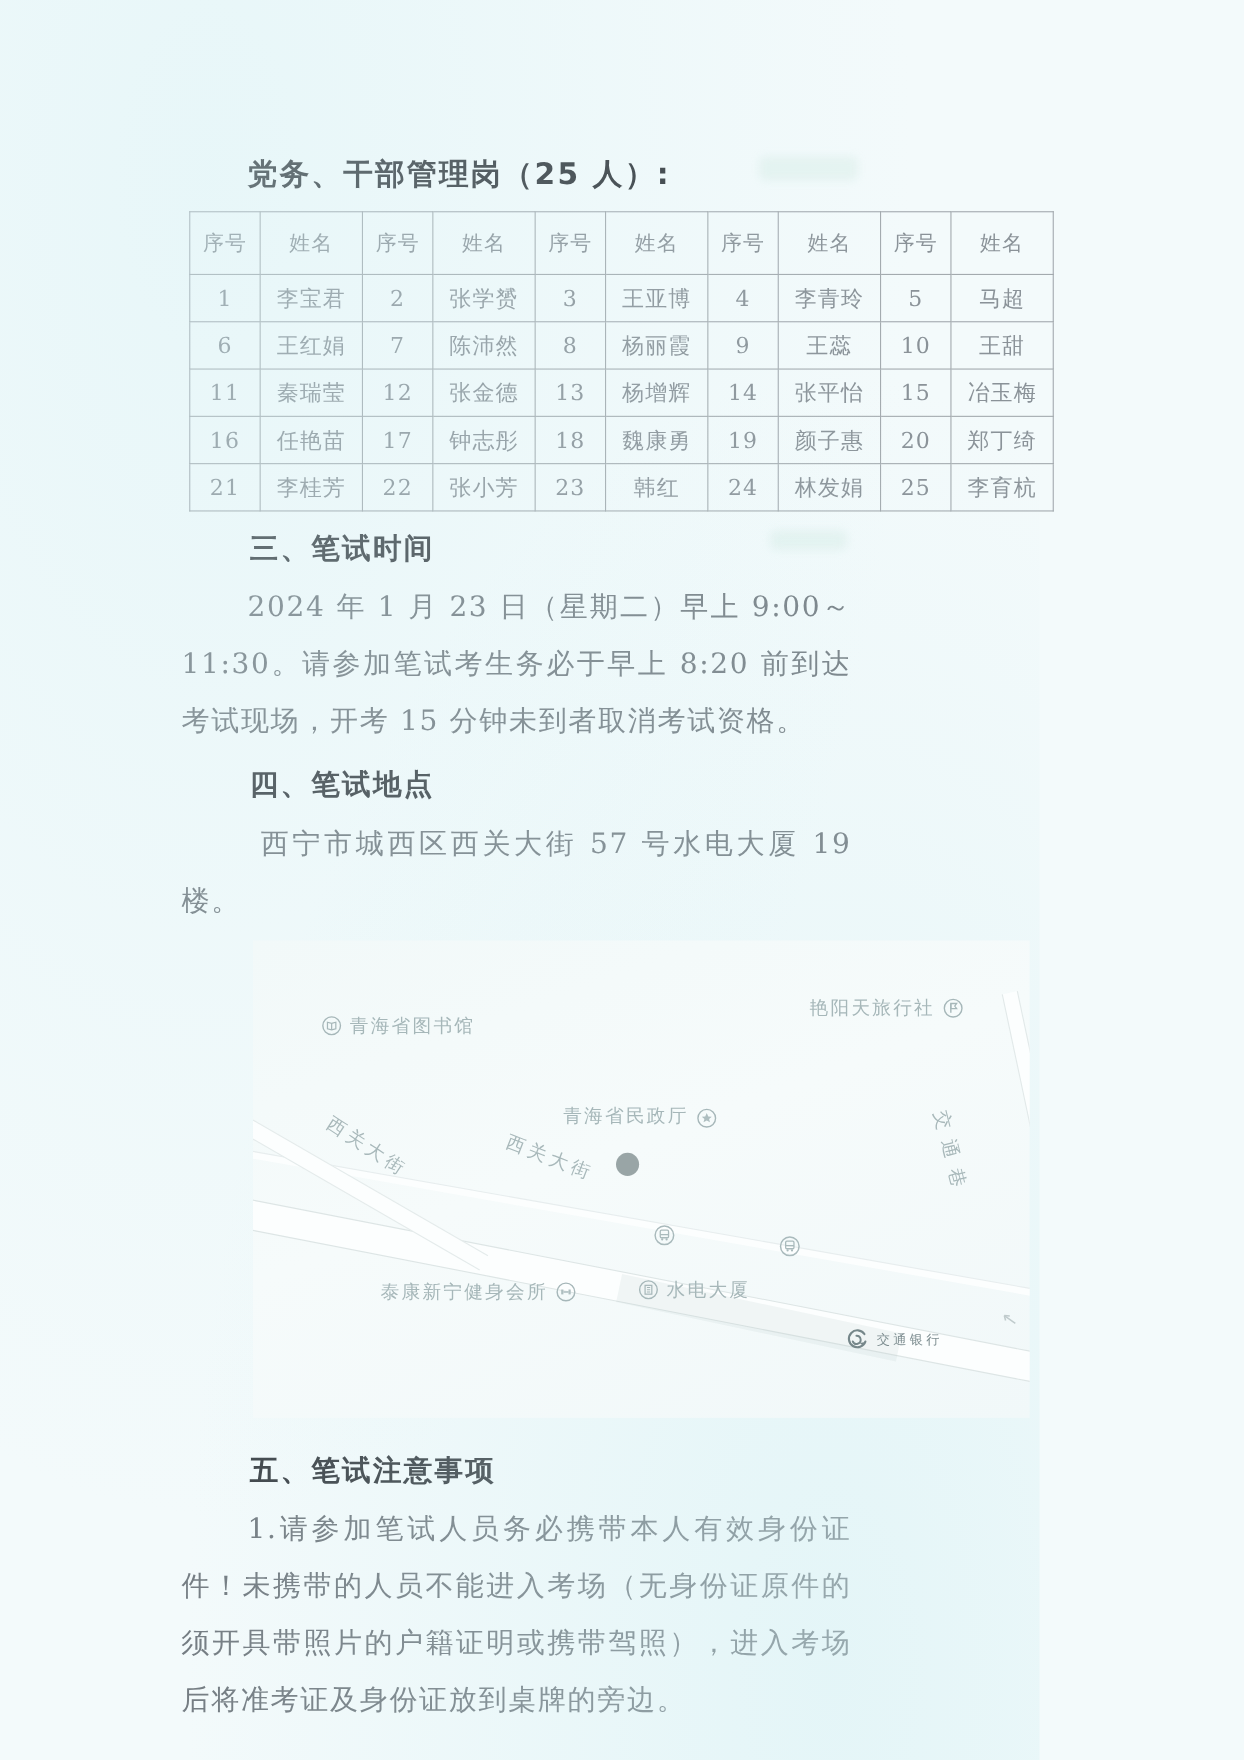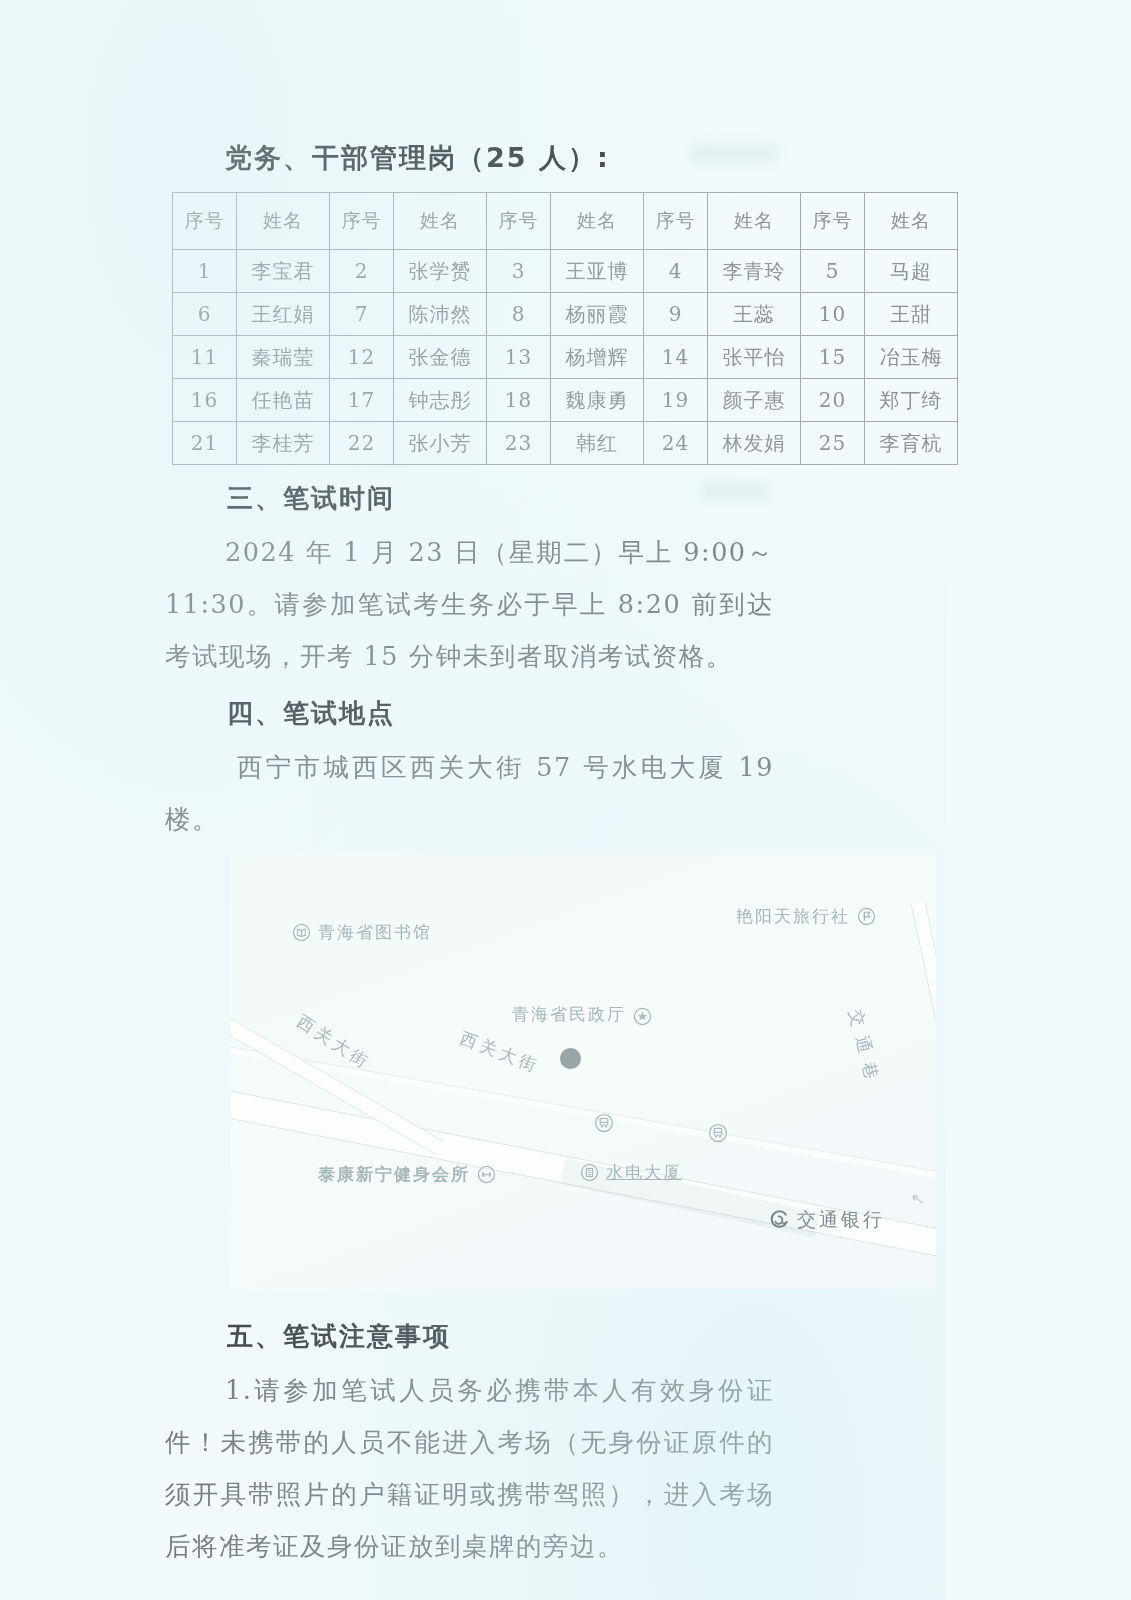--- a/index.html
+++ b/index.html
@@ -115,21 +115,21 @@
     background:rgba(188,204,205,.18);
   }
   .poi{
     position:absolute;
     display:flex;align-items:center;gap:7px;
     color:#a6b7b9;
     font-family:"DejaVu Sans","Liberation Sans",sans-serif;
     font-size:17px;letter-spacing:2px;white-space:nowrap;
   }
   .poi svg{flex:0 0 auto;display:block;}
-  .poi.bank{color:#7e8e91;letter-spacing:3px;font-size:19px;}
+  .poi.bank{color:#7e8e91;letter-spacing:3px;font-size:12px;}
   .street-label{
     position:absolute;
     color:#a8b8ba;
     font-family:"DejaVu Sans","Liberation Sans",sans-serif;
     font-size:17px;letter-spacing:4px;white-space:nowrap;
   }
   .street-label.w1{left:62px;top:176px;transform:rotate(33deg);}
   .street-label.w2{left:228px;top:186px;transform:rotate(21deg);}
   .street-label.jt{left:636px;top:152px;transform:rotate(76deg);transform-origin:left top;letter-spacing:10px;}
   .dot-marker{
@@ -298,31 +298,31 @@
     <span class="busstop b2">
       <svg width="20" height="20" viewBox="0 0 18 18">
         <circle cx="9" cy="9" r="7.6" fill="none" stroke="#a9babc" stroke-width="1.2"></circle>
         <rect x="5.6" y="4.8" width="6.8" height="6.2" rx="1" fill="none" stroke="#a9babc" stroke-width="1.05"></rect>
         <line x1="5.6" y1="8.4" x2="12.4" y2="8.4" stroke="#a9babc" stroke-width="1"></line>
         <circle cx="7.2" cy="12.4" r="0.9" fill="#a9babc"></circle>
         <circle cx="10.8" cy="12.4" r="0.9" fill="#a9babc"></circle>
       </svg>
     </span>
 
-    <div class="poi" style="left:88px;top:308px;font-weight:bold;">
+    <div class="poi" style="left:116px;top:308px;">
       <span>泰康新宁健身会所</span>
       <svg width="19" height="19" viewBox="0 0 18 18">
         <circle cx="9" cy="9" r="7.6" fill="none" stroke="#a6b7b9" stroke-width="1.2"></circle>
         <rect x="4.9" y="6.9" width="1.9" height="4.2" fill="#aebec0"></rect>
         <rect x="11.2" y="6.9" width="1.9" height="4.2" fill="#aebec0"></rect>
         <line x1="6.8" y1="9" x2="11.2" y2="9" stroke="#aebec0" stroke-width="1.3"></line>
       </svg>
     </div>
 
-    <div class="poi" style="left:350px;top:306px;text-decoration:underline;">
+    <div class="poi" style="left:350px;top:306px;">
       <svg width="19" height="19" viewBox="0 0 18 18">
         <circle cx="9" cy="9" r="7.6" fill="none" stroke="#a6b7b9" stroke-width="1.2"></circle>
         <rect x="6.1" y="5.2" width="5.8" height="7.6" fill="none" stroke="#a6b7b9" stroke-width="1.05"></rect>
         <line x1="7.7" y1="7" x2="10.5" y2="7" stroke="#a6b7b9" stroke-width="0.9"></line>
         <line x1="7.7" y1="9" x2="10.5" y2="9" stroke="#a6b7b9" stroke-width="0.9"></line>
         <line x1="7.7" y1="11" x2="10.5" y2="11" stroke="#a6b7b9" stroke-width="0.9"></line>
       </svg>
       <span>水电大厦</span>
     </div>
 

